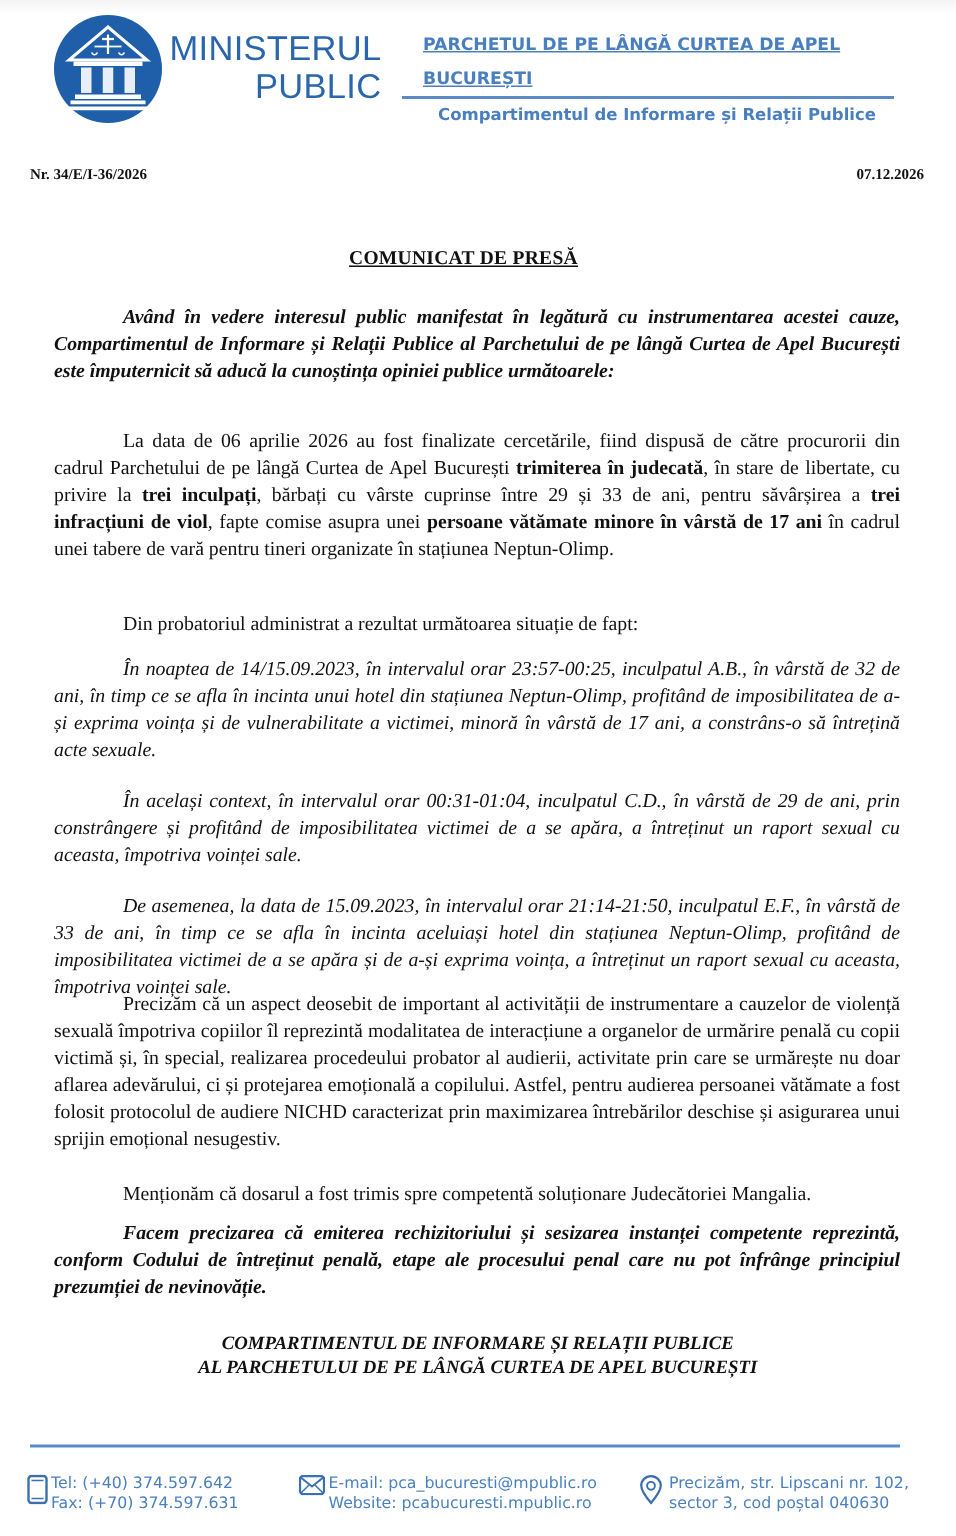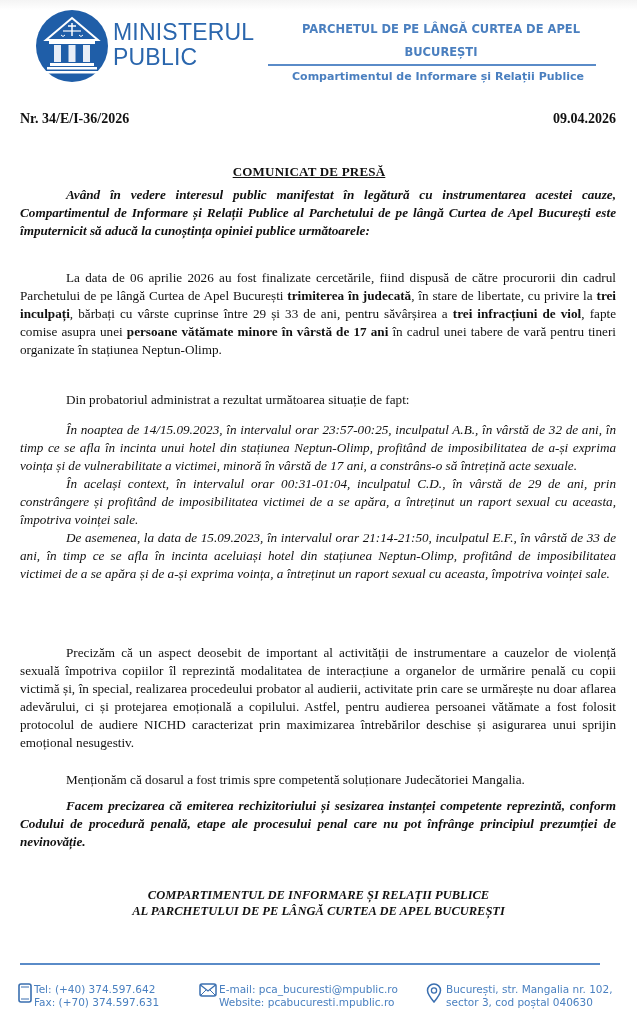--- a/index.html
+++ b/index.html
@@ -1,34 +1,34 @@
 <!DOCTYPE html>
 <html><head>
   <meta charset="utf-8">
   <style>
     html, body { margin: 0; padding: 0; background: #ffffff; }
     body { width: 637px; height: 1024px; position: relative; overflow: hidden; font-family: "Liberation Serif", "DejaVu Serif", serif; color: #111; }
 
     .header { position: absolute; left: 0; top: 0; width: 637px; height: 100px; background: linear-gradient(#f4f4f4, #ffffff 10px); }
     .logo { position: absolute; left: 36px; top: 10px; width: 72px; height: 72px; border-radius: 50%; background: #1f5ea8; }
     .logo svg { position: absolute; left: 0; top: 0; }
-    .brand { position: absolute; left: 113px; top: 20px; font-family: "Liberation Sans", "DejaVu Sans", sans-serif; color: #2a66ad; font-size: 23px; line-height: 25px; letter-spacing: 0.2px; }
+    .brand { position: absolute; left: 113px; top: 20px; font-family: "Liberation Sans", "DejaVu Sans", sans-serif; color: #2a66ad; font-size: 23px; line-height: 25px; letter-spacing: 0.2px; text-align: right; }
     .brand div { white-space: nowrap; }
 
-    .inst { position: absolute; left: 282px; top: 18px; width: 318px; text-align: center; font-family: "DejaVu Sans", "Liberation Sans", sans-serif; font-weight: bold; color: #4a7fbf; font-size: 11.5px; line-height: 23px; }
+    .inst { position: absolute; left: 282px; top: 18px; width: 318px; font-family: "DejaVu Sans", "Liberation Sans", sans-serif; font-weight: bold; color: #4a7fbf; font-size: 11.5px; line-height: 23px; text-decoration: underline; }
     .inst-rule { position: absolute; left: 268px; top: 64px; width: 328px; height: 2px; background: #5a8bc8; }
     .dept { position: absolute; left: 268px; top: 70px; width: 340px; text-align: center; font-family: "DejaVu Sans", "Liberation Sans", sans-serif; font-weight: bold; color: #4a7fbf; font-size: 11px; }
 
-    .refline { position: absolute; left: 20px; top: 111px; width: 596px; font-weight: bold; font-size: 14px; }
+    .refline { position: absolute; left: 20px; top: 111px; width: 596px; font-weight: bold; font-size: 10px; }
     .refline .date { position: absolute; right: 0; top: 0; }
 
     .title { position: absolute; left: 0; top: 164px; width: 618px; text-align: center; font-weight: bold; font-size: 13px; text-decoration: underline; letter-spacing: 0.2px; }
 
     .body-text { position: absolute; left: 20px; width: 596px; font-size: 13.2px; line-height: 18px; text-align: justify; }
-    .body-text p { margin: 0; text-indent: 46px; }
+    .body-text p { margin: 16px; text-indent: 46px; }
     .bi { font-weight: bold; font-style: italic; }
     .it { font-style: italic; }
     b { font-weight: bold; }
 
     .intro { top: 186px; }
     .p1 { top: 269px; }
     .p2 { top: 391px; }
     .facts { top: 421px; font-family: Liberation Serif, serif; }
     .p3 { top: 644px; }
     .p4 { top: 771px; }
@@ -75,21 +75,21 @@
   <div class="inst">
     <div>PARCHETUL DE PE LÂNGĂ CURTEA DE APEL</div>
     <div>BUCUREȘTI</div>
   </div>
   <div class="inst-rule"></div>
   <div class="dept">Compartimentul de Informare și Relații Publice</div>
 </div>
 
 <div class="refline">
   <span>Nr. 34/E/I-36/2026</span>
-  <span class="date">09.04.2026</span>
+  <span class="date">07.12.2026</span>
 </div>
 
 <div class="title">COMUNICAT DE PRESĂ</div>
 
 <div class="body-text intro">
   <p class="bi">Având în vedere interesul public manifestat în legătură cu instrumentarea acestei cauze, Compartimentul de Informare și Relații Publice al Parchetului de pe lângă Curtea de Apel București este împuternicit să aducă la cunoștința opiniei publice următoarele:</p>
 </div>
 
 <div class="body-text p1">
   <p><span>La data de 06 aprilie 2026 au fost finalizate cercetările, fiind dispusă de către procurorii din cadrul Parchetului de pe lângă Curtea de Apel București </span><b>trimiterea în judecată</b><span>, în stare de libertate, cu privire la </span><b>trei inculpați</b><span>, bărbați cu vârste cuprinse între 29 și 33 de ani, pentru săvârșirea a </span><b>trei infracțiuni de viol</b><span>, fapte comise asupra unei </span><b>persoane vătămate minore în vârstă de 17 ani</b><span> în cadrul unei tabere de vară pentru tineri organizate în stațiunea Neptun-Olimp.</span></p>
@@ -107,21 +107,21 @@
 
 <div class="body-text p3">
   <p>Precizăm că un aspect deosebit de important al activității de instrumentare a cauzelor de violență sexuală împotriva copiilor îl reprezintă modalitatea de interacțiune a organelor de urmărire penală cu copii victimă și, în special, realizarea procedeului probator al audierii, activitate prin care se urmărește nu doar aflarea adevărului, ci și protejarea emoțională a copilului. Astfel, pentru audierea persoanei vătămate a fost folosit protocolul de audiere NICHD caracterizat prin maximizarea întrebărilor deschise și asigurarea unui sprijin emoțional nesugestiv.</p>
 </div>
 
 <div class="body-text p4">
   <p>Menționăm că dosarul a fost trimis spre competentă soluționare Judecătoriei Mangalia.</p>
 </div>
 
 <div class="body-text p5">
-  <p class="bi">Facem precizarea că emiterea rechizitoriului și sesizarea instanței competente reprezintă, conform Codului de procedură penală, etape ale procesului penal care nu pot înfrânge principiul prezumției de nevinovăție.</p>
+  <p class="bi">Facem precizarea că emiterea rechizitoriului și sesizarea instanței competente reprezintă, conform Codului de întreținut penală, etape ale procesului penal care nu pot înfrânge principiul prezumției de nevinovăție.</p>
 </div>
 
 <div class="signature">
   <div>COMPARTIMENTUL DE INFORMARE ȘI RELAȚII PUBLICE</div>
   <div>AL PARCHETULUI DE PE LÂNGĂ CURTEA DE APEL BUCUREȘTI</div>
 </div>
 
 <div class="footer-rule"></div>
 
 <div class="footer f1">
@@ -154,16 +154,16 @@
 </div>
 
 <div class="footer f3">
   <span class="ic">
     <svg width="16" height="20" viewBox="0 0 16 20">
         <path d="M8,19 C3,13 1.5,10 1.5,7.5 A6.5,6.5 0 0 1 14.5,7.5 C14.5,10 13,13 8,19 Z" fill="none" stroke="#3a6fb0" stroke-width="1.5"></path>
         <circle cx="8" cy="7.5" r="2.6" fill="none" stroke="#3a6fb0" stroke-width="1.3"></circle>
       </svg>
   </span>
   <div class="txt">
-    <div>București, str. Mangalia nr. 102,</div>
+    <div>Precizăm, str. Lipscani nr. 102,</div>
     <div>sector 3, cod poștal 040630</div>
   </div>
 </div>
 
 </body></html>

